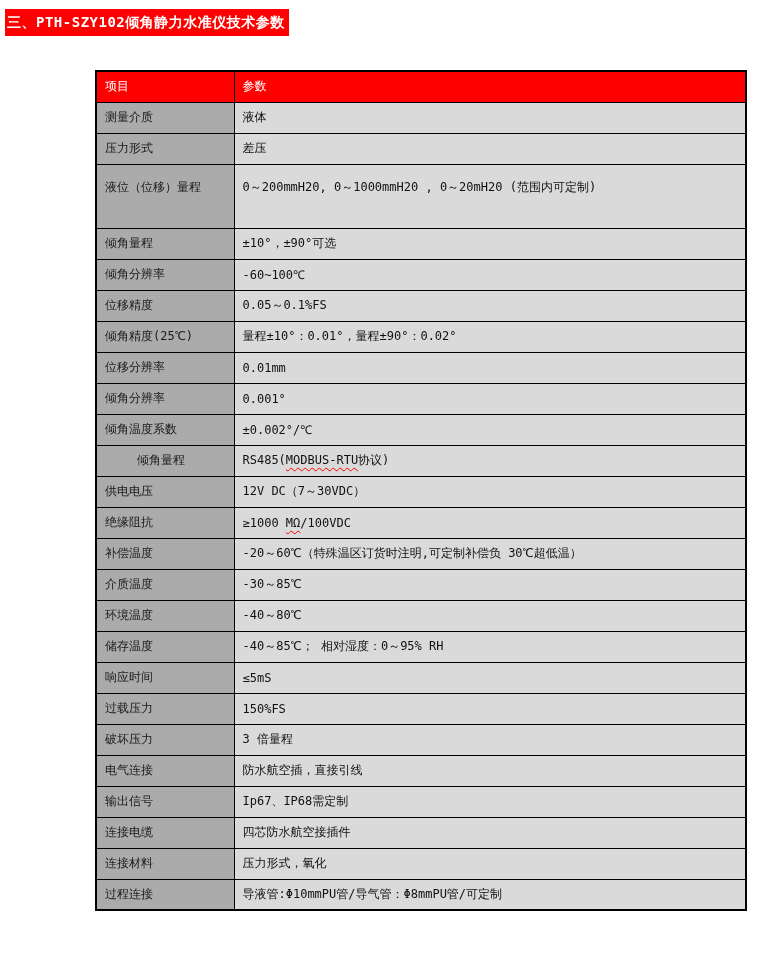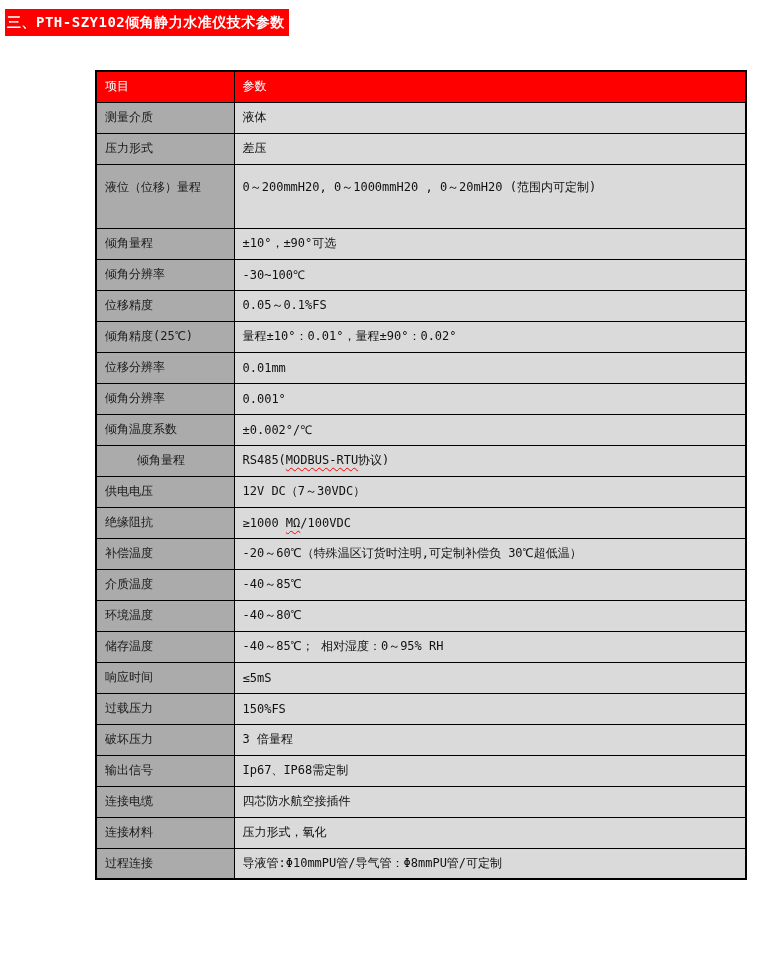--- a/index.html
+++ b/index.html
@@ -116,21 +116,21 @@
         <tr class="tall">
       <td class="label-cell">液位（位移）量程</td>
       <td class="value-cell">0～200mmH20, 0～1000mmH20 , 0～20mH20 (范围内可定制)</td>
     </tr>
         <tr>
       <td class="label-cell">倾角量程</td>
       <td class="value-cell">±10°，±90°可选</td>
     </tr>
         <tr>
       <td class="label-cell">倾角分辨率</td>
-      <td class="value-cell">-30~100℃</td>
+      <td class="value-cell">-60~100℃</td>
     </tr>
         <tr>
       <td class="label-cell">位移精度</td>
       <td class="value-cell">0.05～0.1%FS</td>
     </tr>
         <tr>
       <td class="label-cell">倾角精度(25℃)</td>
       <td class="value-cell">量程±10°：0.01°，量程±90°：0.02°</td>
     </tr>
         <tr>
@@ -156,21 +156,21 @@
         <tr>
       <td class="label-cell">绝缘阻抗</td>
       <td class="value-cell">≥1000 <span class="wavy">MΩ</span>/100VDC</td>
     </tr>
         <tr>
       <td class="label-cell">补偿温度</td>
       <td class="value-cell">-20～60℃（特殊温区订货时注明,可定制补偿负 30℃超低温）</td>
     </tr>
         <tr>
       <td class="label-cell">介质温度</td>
-      <td class="value-cell">-40～85℃</td>
+      <td class="value-cell">-30～85℃</td>
     </tr>
         <tr>
       <td class="label-cell">环境温度</td>
       <td class="value-cell">-40～80℃</td>
     </tr>
         <tr>
       <td class="label-cell">储存温度</td>
       <td class="value-cell">-40～85℃； 相对湿度：0～95% RH</td>
     </tr>
         <tr>
@@ -179,20 +179,24 @@
     </tr>
         <tr>
       <td class="label-cell">过载压力</td>
       <td class="value-cell">150%FS</td>
     </tr>
         <tr>
       <td class="label-cell">破坏压力</td>
       <td class="value-cell">3 倍量程</td>
     </tr>
         <tr>
+      <td class="label-cell">电气连接</td>
+      <td class="value-cell">防水航空插，直接引线</td>
+    </tr>
+        <tr>
       <td class="label-cell">输出信号</td>
       <td class="value-cell">Ip67、IP68需定制</td>
     </tr>
         <tr>
       <td class="label-cell">连接电缆</td>
       <td class="value-cell">四芯防水航空接插件</td>
     </tr>
         <tr>
       <td class="label-cell">连接材料</td>
       <td class="value-cell">压力形式，氧化</td>

